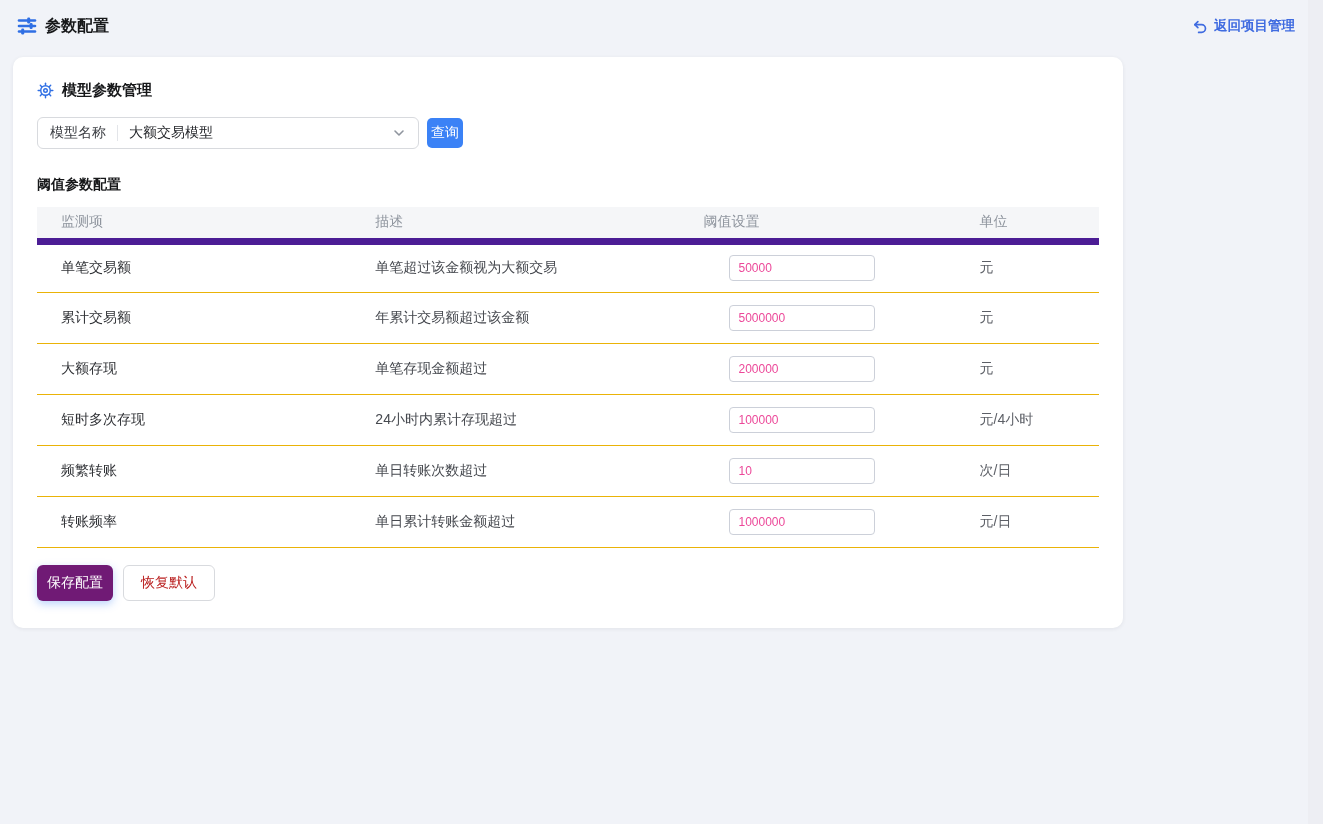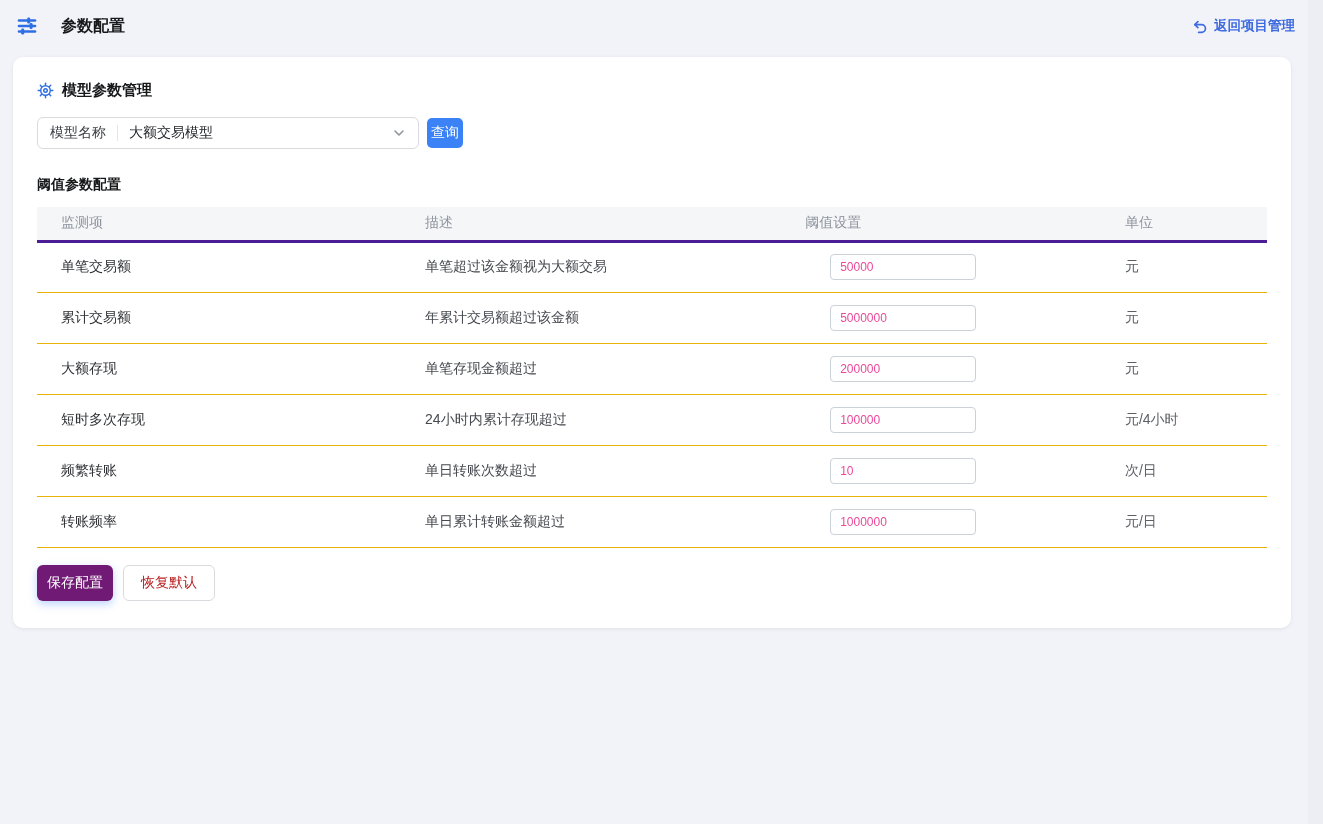--- a/index.html
+++ b/index.html
@@ -2,45 +2,45 @@
 <html><head>
 <meta charset="utf-8">
 <style>
   * { margin:0; padding:0; box-sizing:border-box; }
   html,body { width:1323px; height:824px; }
   body { font-family:"Liberation Sans","DejaVu Sans",sans-serif; background:#f1f3f8; overflow:hidden; }
   .app { position:relative; width:1323px; height:824px; }
 
   
   .topbar { height:52px; display:flex; align-items:center; justify-content:space-between; padding:0 28px 0 16px; }
-  .topbar-left { display:flex; align-items:center; gap:23px; }
+  .topbar-left { display:flex; align-items:center; gap:7px; }
   .page-title { font-size:16px; font-weight:bold; color:#17181a; }
   .back-link { display:flex; align-items:flex-end; gap:6px; color:#3f6be0; font-size:13.5px; font-weight:600; cursor:pointer; }
 
   
-  .card { margin:5px 32px 0 13px; width:1278px; height:571px; background:#ffffff; border-radius:10px;
+  .card { margin:5px 32px 0 13px; width:1110px; height:571px; background:#ffffff; border-radius:10px;
           box-shadow:0 1px 4px rgba(31,35,41,.07); padding:24px; }
   .panel-head { display:flex; align-items:center; gap:8px; }
   .panel-title { font-size:15px; font-weight:bold; color:#17181a; }
 
   .query-row { margin-top:17px; display:flex; align-items:center; }
   .model-select { width:382px; height:32px; border:1px solid #d8dade; border-radius:6px; background:#fff;
                   display:flex; align-items:center; padding:0 12px; font-size:14px; cursor:pointer; }
   .model-select .lbl { color:#3c3f44; }
   .model-select .divider { width:1px; height:16px; background:#e3e5e9; margin:0 11px; }
   .model-select .val { color:#26282c; }
   .model-select .chev { margin-left:auto; display:flex; }
   .btn { border:none; border-radius:5px; font-size:14px; cursor:pointer; font-family:inherit; }
   .btn-query { margin-left:8px; height:30px; padding:0 4px; background:#3b82f6; color:#fff; }
 
   .section-title { margin-top:27px; font-size:14px; font-weight:bold; color:#17181a; }
 
   table.threshold { margin-top:13px; width:100%; border-collapse:collapse; table-layout:fixed; }
   .threshold thead th { background:#f5f6f8; height:34px; text-align:left; font-weight:400;
-                        font-size:14px; color:#8f959e; padding-left:24px; border-bottom:3px solid #4c1d95; }
+                        font-size:14px; color:#8f959e; padding-left:24px; border-bottom:7px solid #4c1d95; }
   .threshold tbody td { height:51px; border-bottom:1px solid #eab308; padding-left:24px;
                         font-size:14px; color:#303236; background:#fff; }
   .threshold td.desc { color:#46494f; }
   .threshold td.unit { color:#5c5f66; }
   .threshold-input { margin-left:25px; width:146px; padding:5px 9px; border:1px solid #ccd0d9; border-radius:4px;
                      font-size:12px; color:#ec4899; font-family:inherit; background:#fff; }
 
   .actions { margin-top:17px; display:flex; gap:10px; }
   .btn-save { padding:8px 10px; background:#701a75; color:#fff; border-radius:6px;
               box-shadow:0 3px 8px rgba(59,130,246,.35); }

